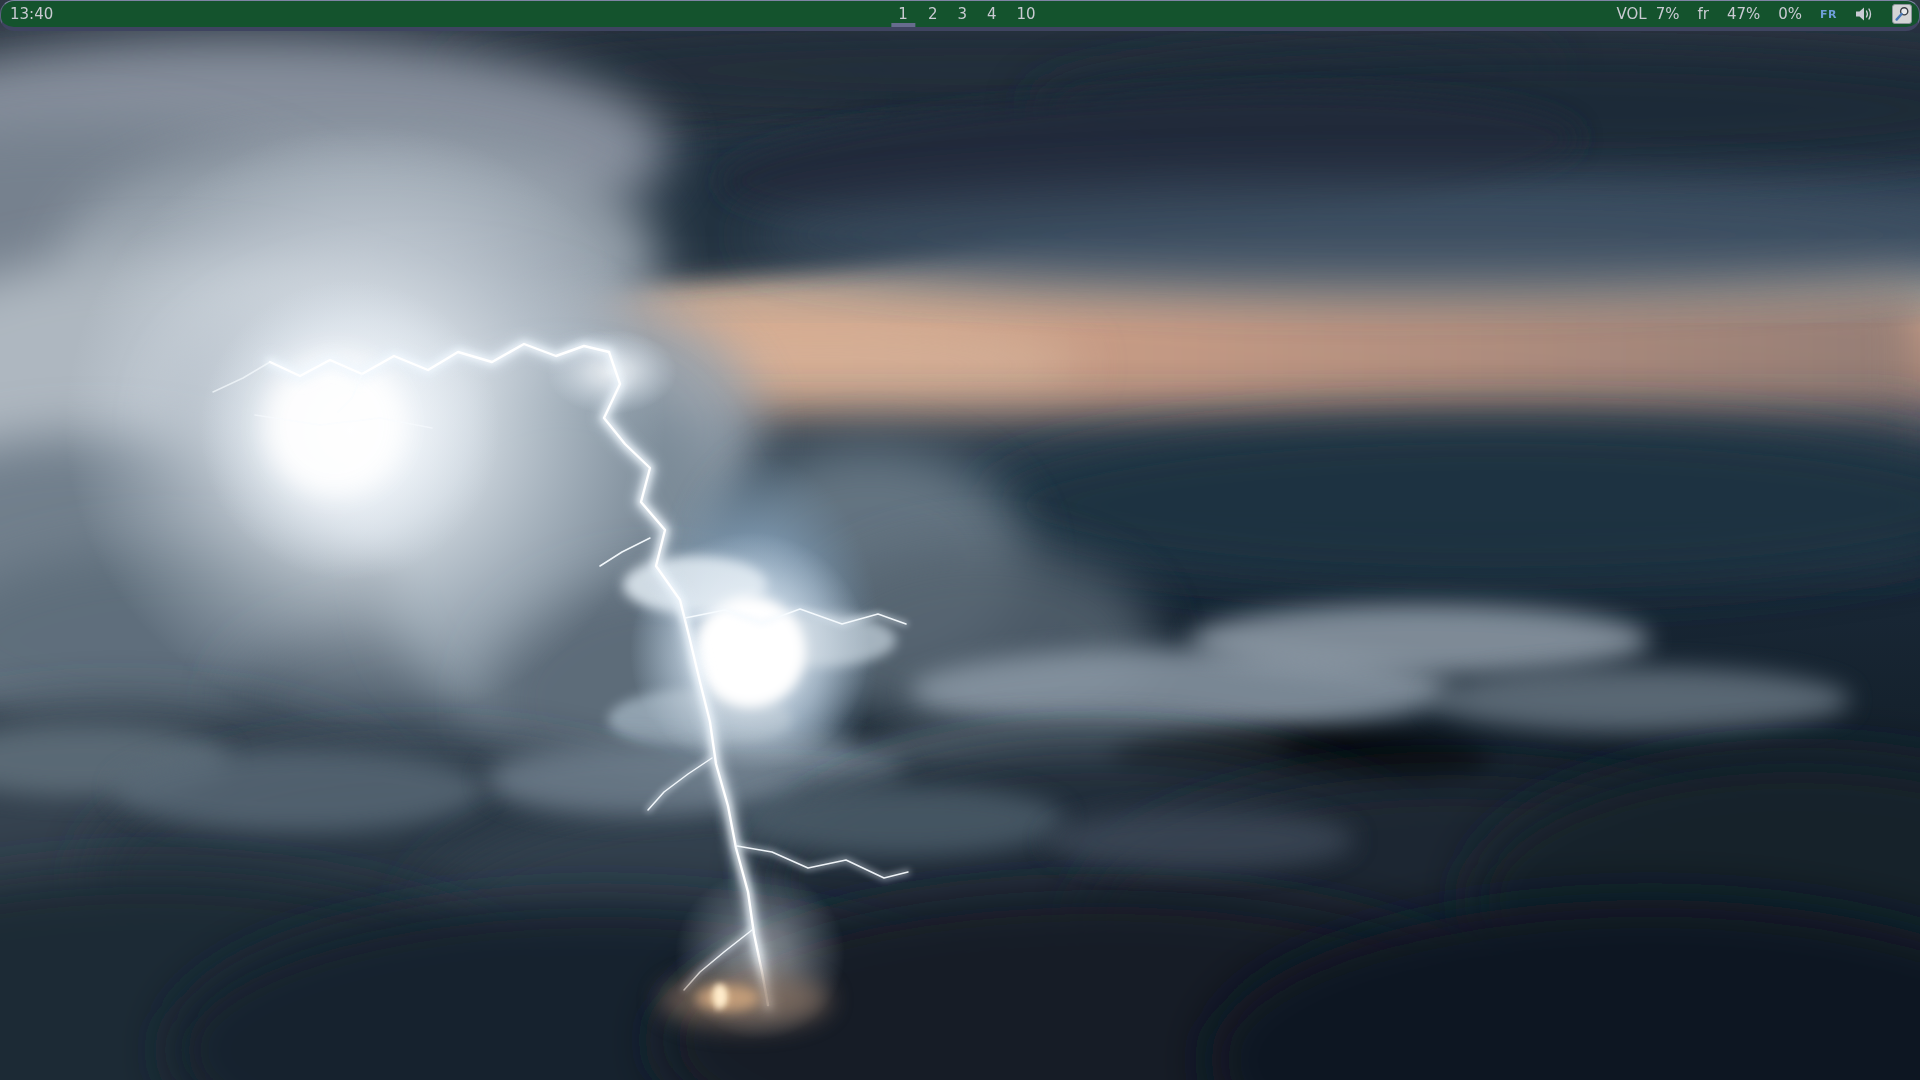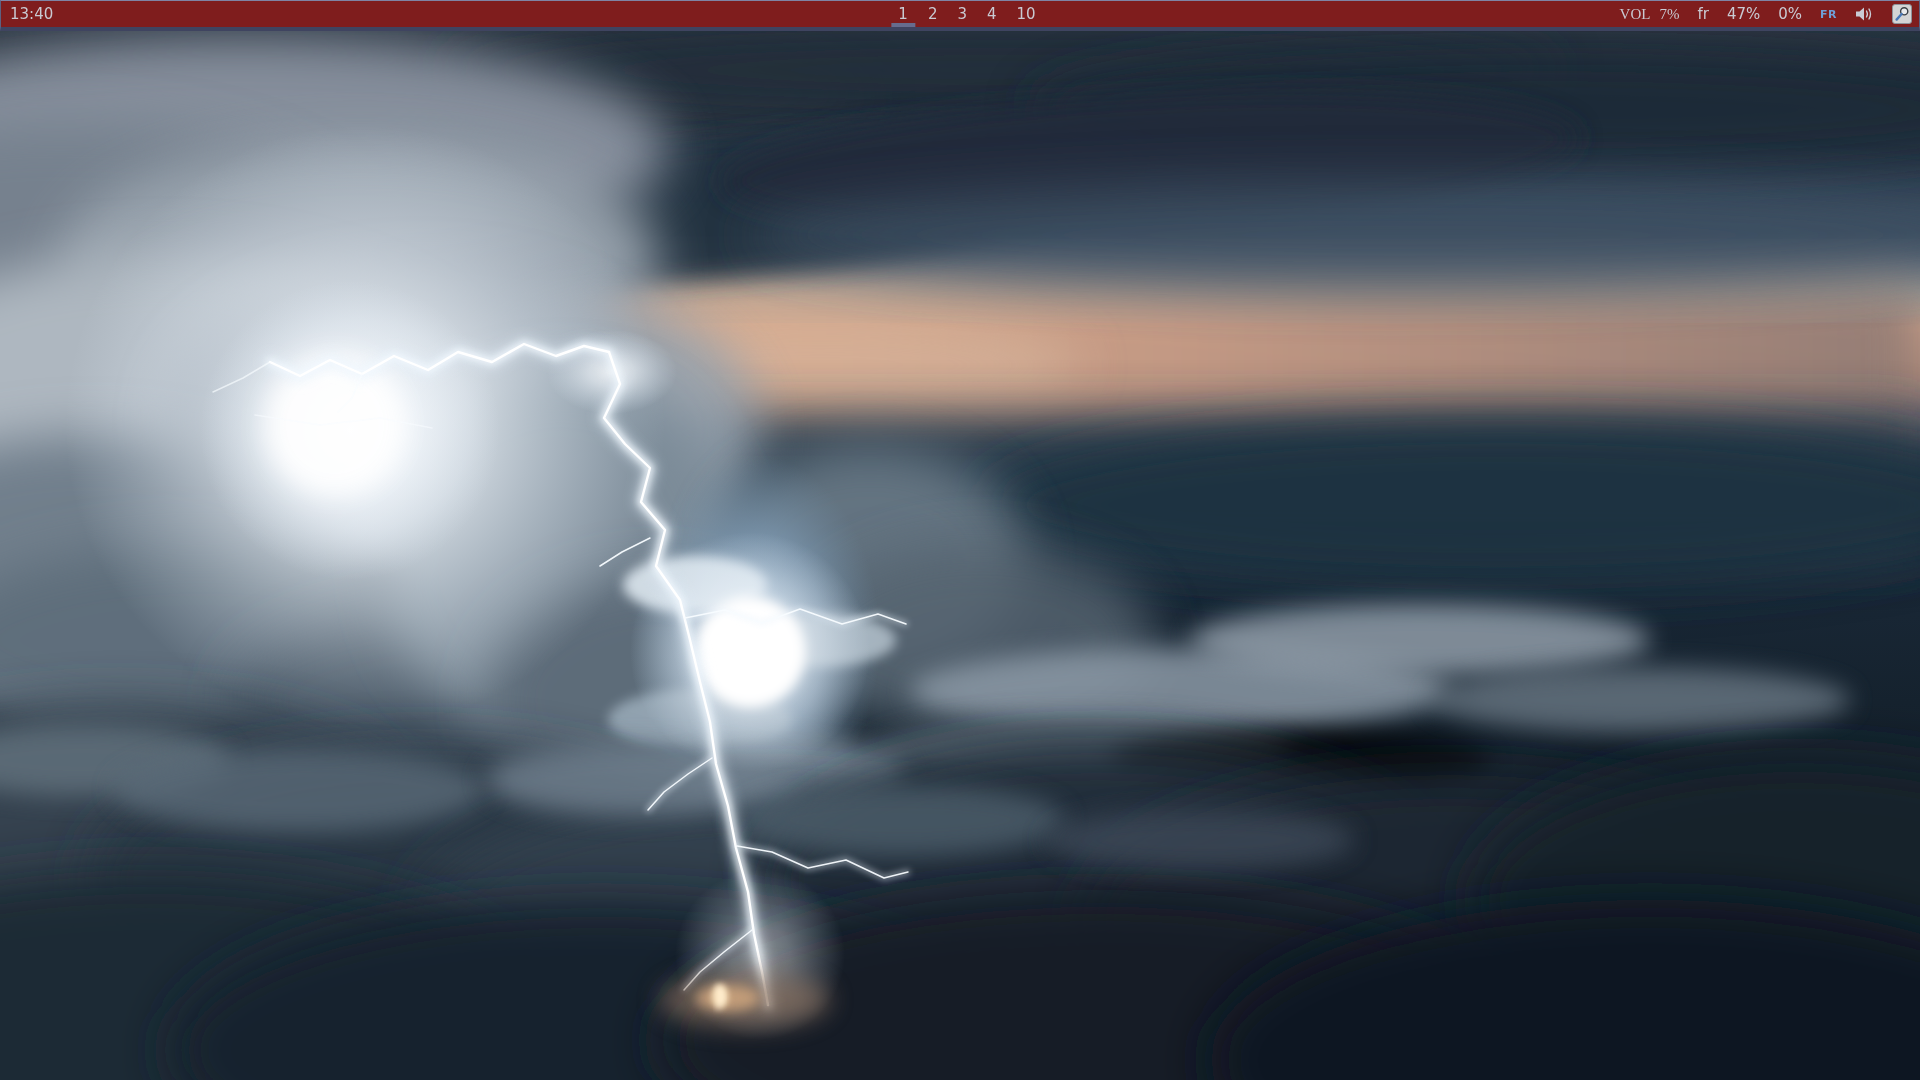--- a/index.html
+++ b/index.html
@@ -6,47 +6,47 @@
   body{font-family:"DejaVu Sans",sans-serif;}
 
   
   .wallpaper{position:absolute;inset:0;z-index:1;}
   .wallpaper svg{display:block;width:1920px;height:1080px;}
 
   
   .topbar{
     position:absolute;top:0;left:0;right:0;z-index:10;
     height:26px;
-    background:#7f1d1d;
+    background:#14532d;
     border-top:1px solid #7f84a4;
     border-left:1px solid #5c6180;
     border-right:1px solid #5c6180;
     border-bottom:4px solid #3f4460;
     color:#c9cad2;
     font-size:15px;
-    display:flex;align-items:center;
+    display:flex;align-items:center;border-radius:14px;
   }
   .bar-left{display:flex;align-items:center;height:100%;padding-left:9px;}
   .bar-center{
     position:absolute;left:50%;transform:translateX(-50%);margin-left:7px;
     height:100%;display:flex;align-items:stretch;gap:4px;
   }
   .ws{
     position:relative;display:flex;align-items:center;
     padding:0 8px;cursor:default;color:#c9cad2;
   }
   .ws.active::after{
     content:"";position:absolute;left:1px;right:1px;bottom:0;height:4px;
     background:#676c8e;
   }
   .bar-right{
     margin-left:auto;height:100%;display:flex;align-items:center;
     gap:18px;padding-right:7px;
   }
-  .vol-group{display:flex;align-items:center;gap:9px;font-family:Liberation Serif, serif;}
+  .vol-group{display:flex;align-items:center;gap:9px;}
   .kbd-badge{color:#6f9fd8;font-size:11px;font-weight:bold;letter-spacing:.5px;}
   .tray-icon{
     width:20px;height:20px;border-radius:3px;
     background:#d3d4d5;border:1px solid #8d939b;
     display:flex;align-items:center;justify-content:center;box-sizing:border-box;
   }
   .spk{display:flex;align-items:center;}
 </style>
 </head>
 <body>

